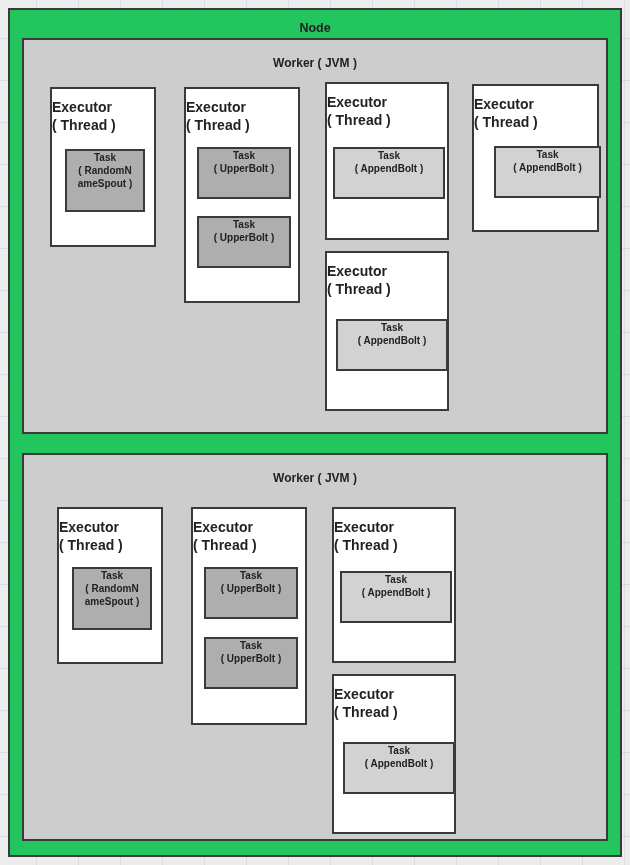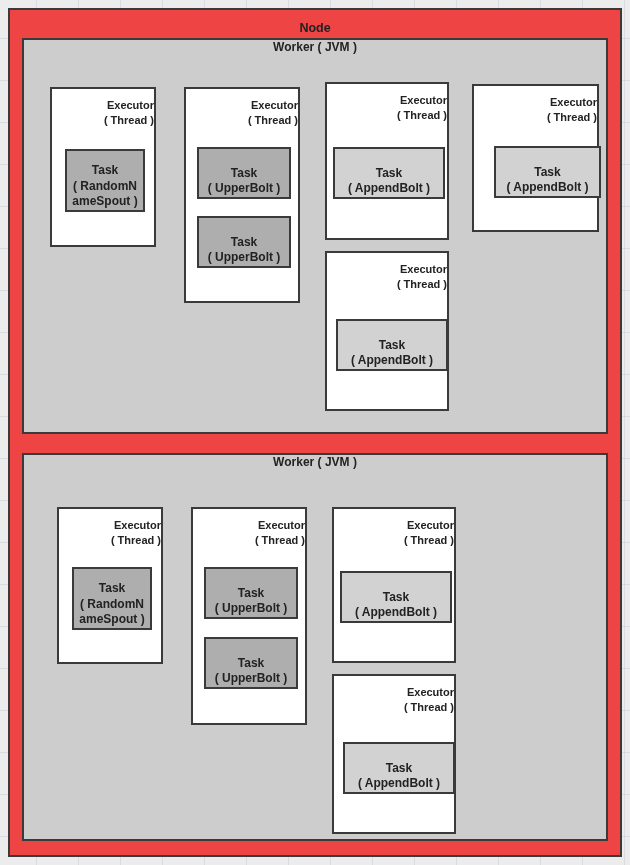--- a/index.html
+++ b/index.html
@@ -15,48 +15,48 @@
     background-image:
       linear-gradient(to right, rgba(175,185,195,.30) 1px, transparent 1px),
       linear-gradient(to bottom, rgba(175,185,195,.30) 1px, transparent 1px);
     background-size:42px 42px;
     background-position:-6px -4px;
   }
   #canvas{position:absolute;inset:0;}
 
   .node{
     position:absolute;left:8px;top:8px;width:614px;height:849px;
-    background:#ef4444;border:2px solid #3a3a3a;box-sizing:border-box;
+    background:#22c55e;border:2px solid #3a3a3a;box-sizing:border-box;
   }
   .node-title{
     position:absolute;left:0;top:11px;width:100%;
     text-align:center;font-size:12.5px;font-weight:bold;color:#222;
   }
 
   .worker{
     position:absolute;background:#cdcdcd;border:2px solid #3a3a3a;box-sizing:border-box;
   }
   .worker-title{
-    position:absolute;left:0;top:0;width:100%;
+    position:absolute;left:0;top:16px;width:100%;
     text-align:center;font-size:12px;font-weight:bold;color:#222;
   }
 
   .executor{
     position:absolute;background:#ffffff;border:2px solid #3a3a3a;box-sizing:border-box;
   }
   .executor-label{
     position:absolute;left:0;top:9px;width:100%;
-    text-align:right;font-size:11px;font-weight:bold;color:#222;line-height:1.32;
-  }
-  .executor-label .sub{display:block;font-weight:bold;margin-left:44px;}
+    text-align:left;font-size:14px;font-weight:bold;color:#222;line-height:1.32;
+  }
+  .executor-label .sub{display:block;font-weight:bold;}
 
   .task{
     position:absolute;border:2px solid #3a3a3a;box-sizing:border-box;
-    display:flex;align-items:flex-end;justify-content:center;
-    text-align:center;font-size:12px;font-weight:bold;color:#222;line-height:1.3;
+    display:flex;align-items:flex-start;justify-content:center;
+    text-align:center;font-size:10px;font-weight:bold;color:#222;line-height:1.3;
   }
   .task.dark{background:#aeaeae;}
   .task.light{background:#d2d2d2;}
   .task span{display:block;padding:0 2px;}
 
   .watermark{
     position:absolute;left:296px;top:828px;
     font-size:19px;color:#c6c6c6;white-space:nowrap;
     letter-spacing:.4px;font-family:"Liberation Serif","DejaVu Serif",serif;
   }

